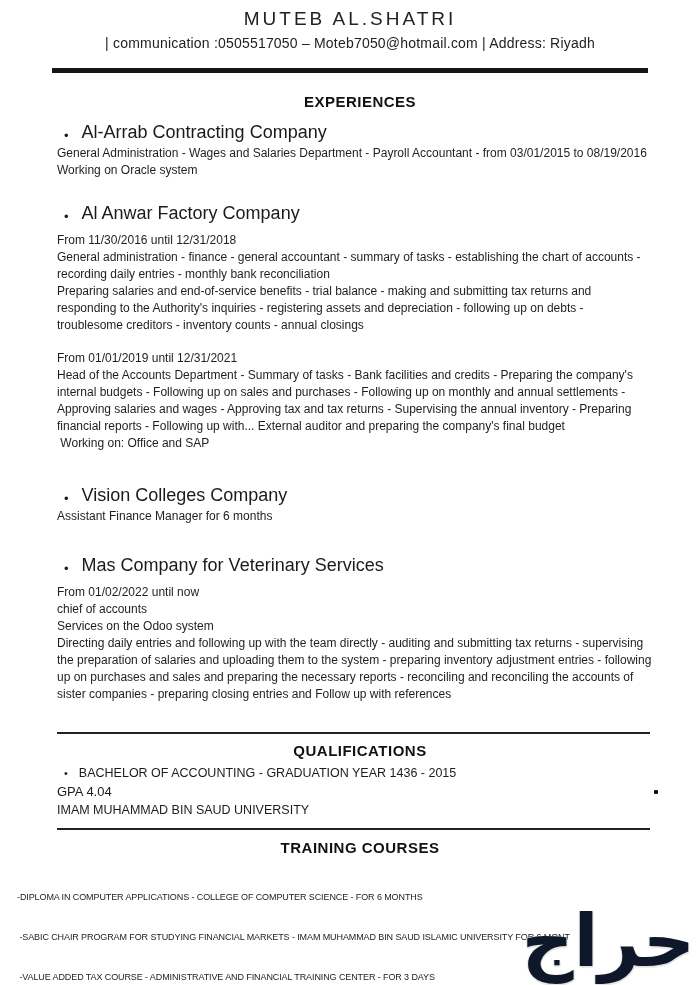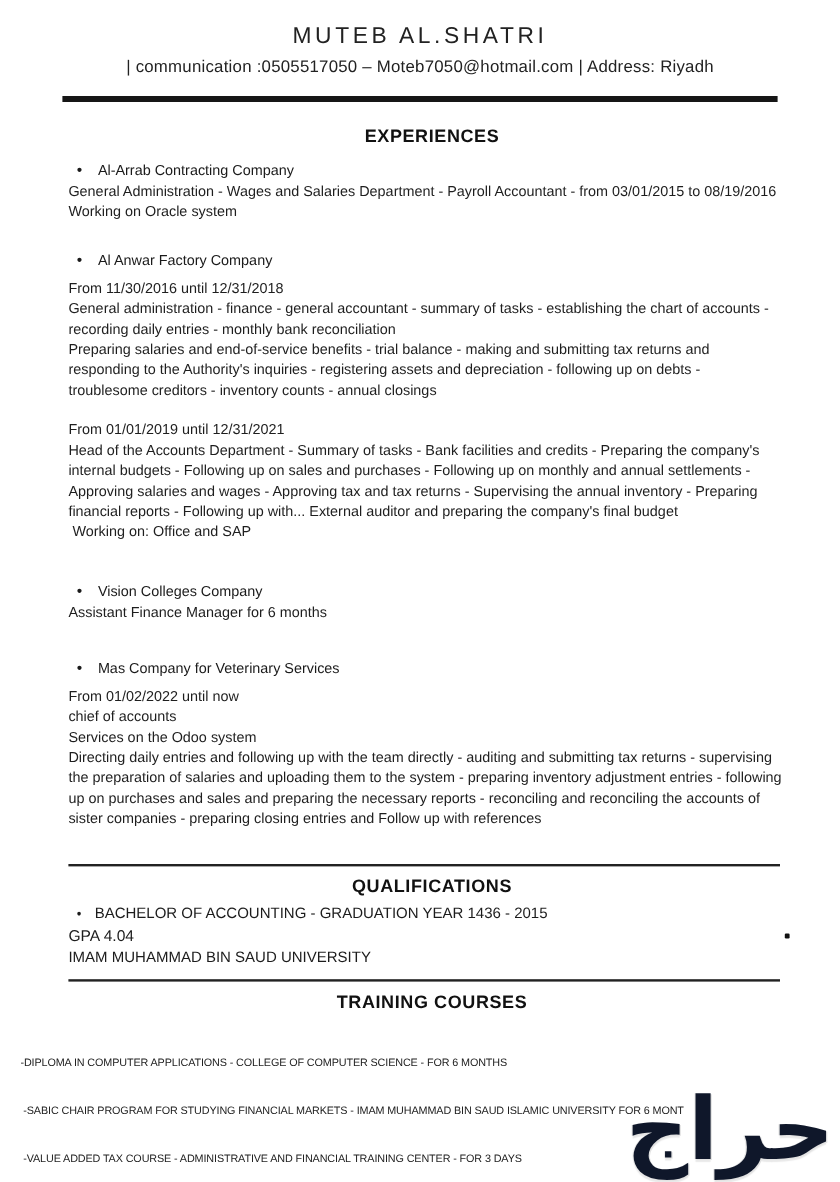--- a/index.html
+++ b/index.html
@@ -7,21 +7,21 @@
   body {
     width: 700px; height: 985px;
     margin: 0 auto;
     position: relative;
     overflow: hidden;
     font-family: "Liberation Sans", sans-serif;
     color: #1c1c1c;
     -webkit-font-smoothing: antialiased;
   }
   .name {
-    padding-top: 20px;
+    padding-top: 8px;
     text-align: center;
     font-size: 19px;
     letter-spacing: 3px;
     font-weight: 400;
     color: #222;
   }
   .contact {
     margin-top: 5px;
     text-align: center;
     font-size: 14px;
@@ -39,21 +39,21 @@
     font-weight: 700;
     letter-spacing: 0.5px;
     color: #111;
     margin-left: 20px;
   }
   #experiences-title { margin-top: 20px; }
   .entry-title {
     display: flex;
     align-items: flex-end;
     margin-left: 64px;
-    font-size: 12px;
+    font-size: 18px;
     font-weight: 400;
     color: #1a1a1a;
   }
   .bullet { margin-right: 13px; font-size: 13px; }
   .bullet::before { content: "\2022"; }
   .body {
     margin: 0 48px 0 57px;
     font-size: 12px;
     line-height: 17px;
     white-space: pre-wrap;

